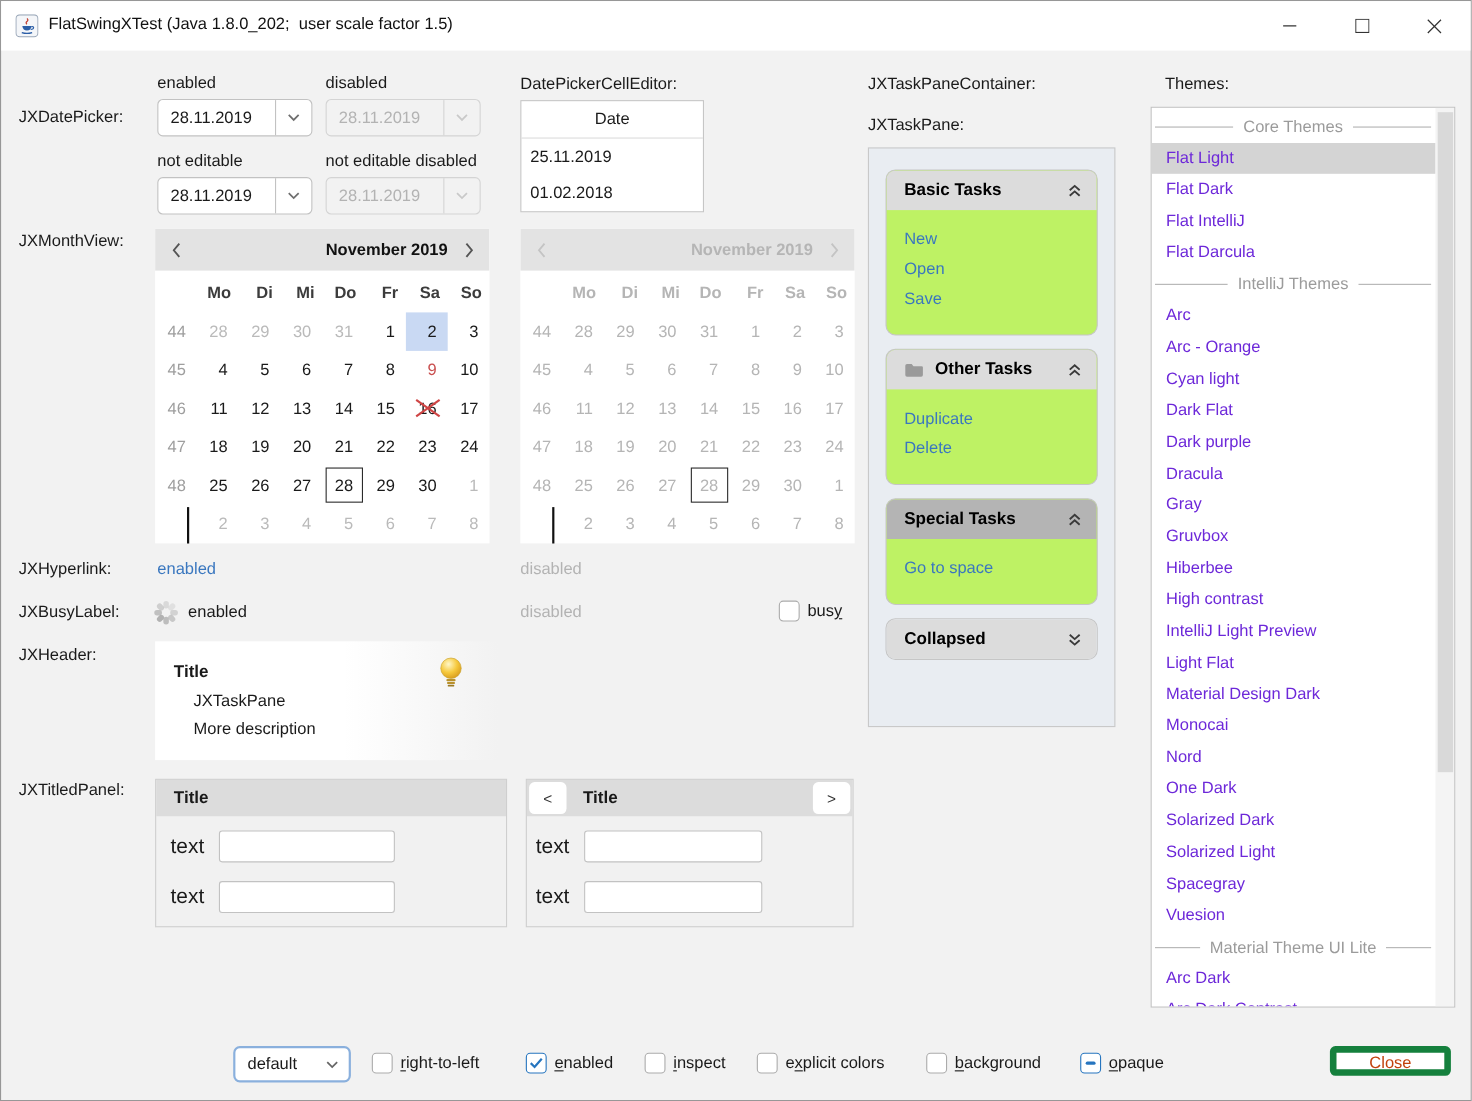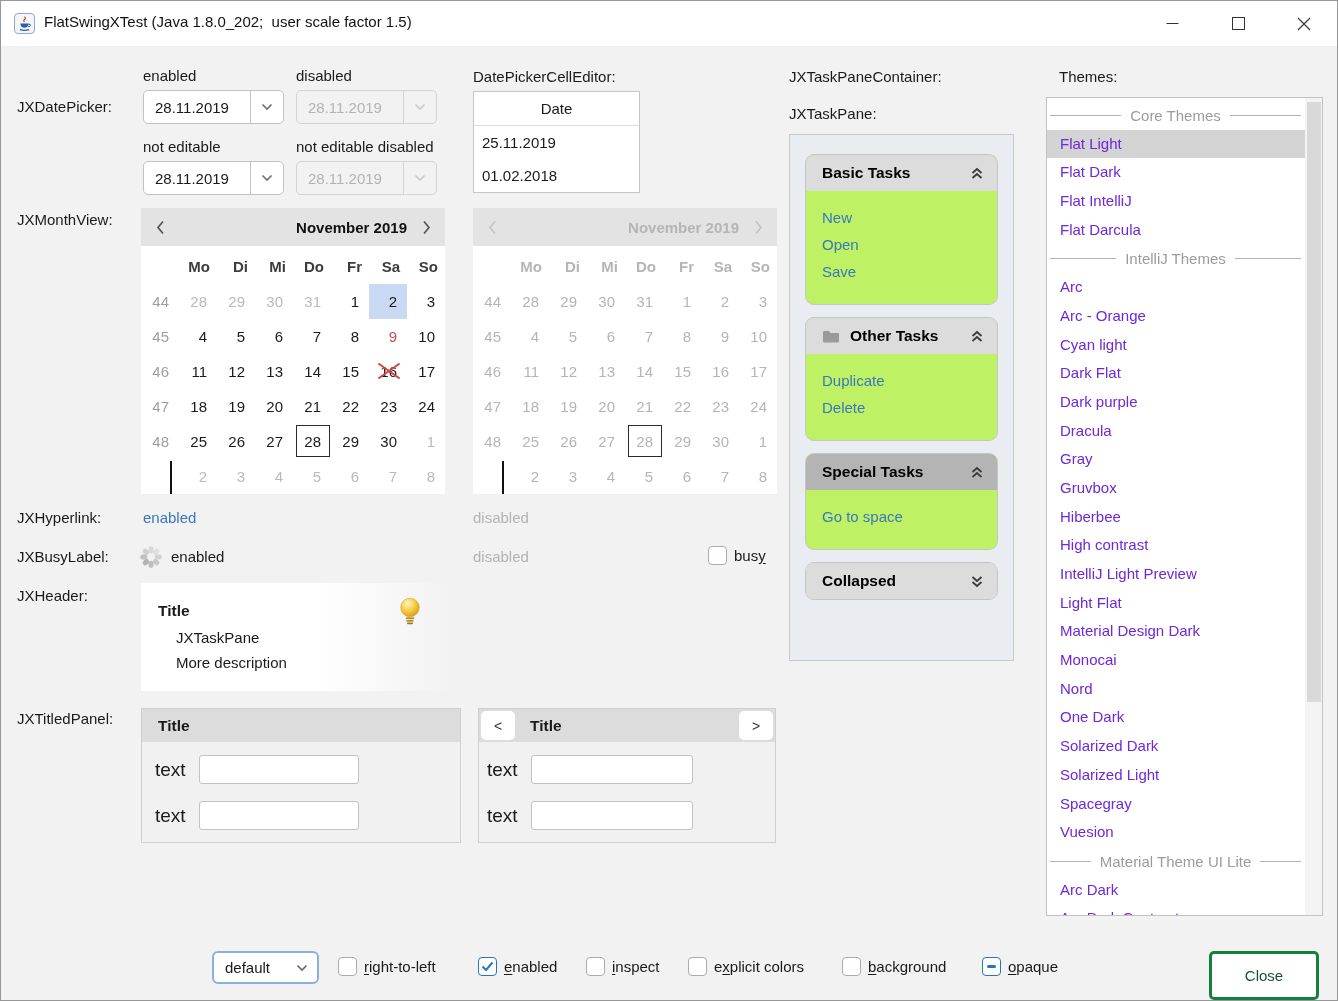--- a/index.html
+++ b/index.html
@@ -134,22 +134,22 @@
   #combo-variant{left:211px;width:107px;border:2px solid #8ab0dd;border-radius:6px;}
   .combo-val{flex:1;padding-left:11px;font-size:15px;}
   .combo-arrow{width:30px;display:flex;justify-content:center;}
   .cb-item{position:absolute;top:956px;display:flex;align-items:center;gap:7px;font-size:15px;cursor:pointer;}
   .c0{left:337px}.c1{left:477px}.c2{left:585px}.c3{left:687px}.c4{left:841px}.c5{left:981px}
   .cb-box{width:19px;height:19px;border:1.5px solid #ababab;border-radius:4px;background:#fff;
           box-sizing:border-box;display:inline-flex;align-items:center;justify-content:center;flex:none;}
   .cb-box.checked,.cb-box.indeterminate{border-color:var(--accent,#2675bf);}
   .cb-dash{width:9px;height:3px;border-radius:1.5px;background:var(--accent,#2675bf);}
   u{text-underline-offset:2px;}
-  #btn-close{position:absolute;left:1208px;top:950px;width:110px;height:49px;background:#fff;
-             border:3px solid #15803d;border-radius:5px;font-size:15px;font-family:inherit;color:#14532d;cursor:pointer;}
+  #btn-close{position:absolute;left:1208px;top:950px;width:110px;height:27px;background:#fff;
+             border:6px solid #15803d;border-radius:5px;font-size:15px;font-family:inherit;color:#c2410c;cursor:pointer;}
 </style>
 </head>
 <body>
 
 <div id="app">
 
   <div class="titlebar">
     <span class="java-icon">
       <svg width="21" height="21" viewBox="0 0 21 21">
         <rect x="0.5" y="0.5" width="20" height="20" rx="3.5" fill="#f4f6f9" stroke="#9aa7b8"></rect>

